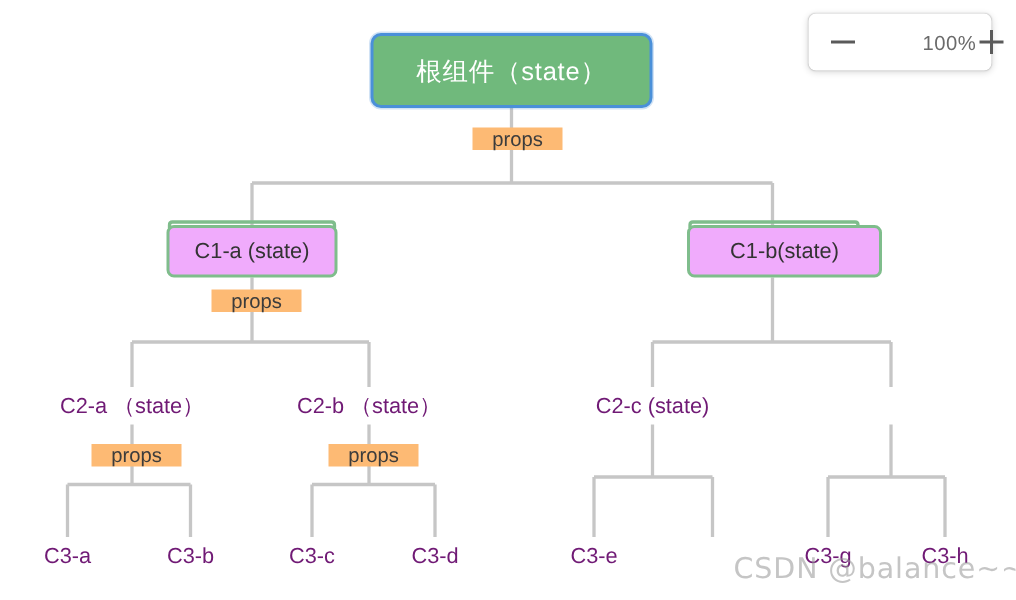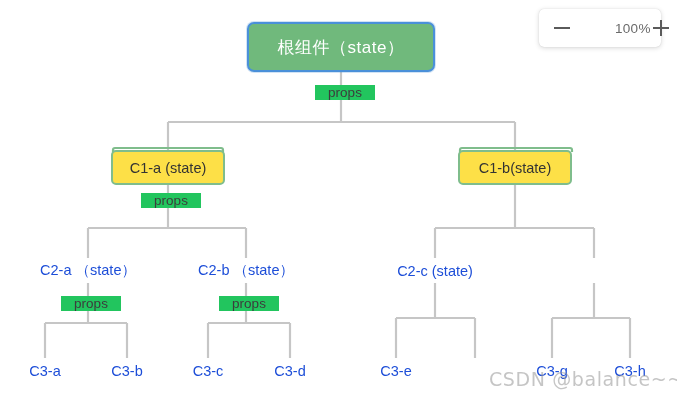--- a/index.html
+++ b/index.html
@@ -49,38 +49,38 @@
     background: #70b97c;
     border: 2px solid #4a90d9;
     color: #ffffff;
     font-size: 17px;
     letter-spacing: 0.5px;
     box-shadow: 0 0 0 1px rgba(74,144,217,0.25);
   }
 
   .node-box {
     border-radius: 5px;
-    background: #fde047;
+    background: #f0abfc;
     border: 2px solid #7fbd8c;
     font-size: 14.5px;
     color: #333333;
   }
 
   .node-plain {
     background: transparent;
     border: none;
     font-size: 14.5px;
-    color: #1d4ed8;
+    color: #701a75;
   }
 
   .edge-label {
     position: absolute;
     font-size: 13.5px;
     color: #3c3c3c;
-    background: #22c55e;
+    background: #fdba74;
     padding: 0 3px;
     white-space: nowrap;
     text-align: center;
   }
 
   
   #zoom-control {
     position: absolute;
     right: 16px;
     top: 9px;
@@ -187,21 +187,21 @@
     <g stroke="#7fbd8c" stroke-width="2.2" fill="none">
       <path d="M113,152 L113,150 Q113,148 115,148 L221,148 Q223,148 223,150 L223,152"></path>
       <path d="M460,152 L460,150 Q460,148 462,148 L570,148 Q572,148 572,150 L572,152"></path>
     </g>
   </svg>
 
   <div class="node node-root" style="left:247px; top:22px; width:188px; height:50px;">根组件（state）</div>
 
   <div class="node node-box" style="left:111px; top:150px; width:114px; height:35px;">C1-a (state)</div>
 
-  <div class="node node-box" style="left:458px; top:150px; width:114px; height:35px;">C1-b(state)</div>
+  <div class="node node-box" style="left:458px; top:150px; width:130px; height:35px;">C1-b(state)</div>
 
   <div class="node node-plain" style="left:23px; top:258px; width:130px; height:25px;">C2-a （state）</div>
 
   <div class="node node-plain" style="left:181px; top:258px; width:130px; height:25px;">C2-b （state）</div>
 
   <div class="node node-plain" style="left:377px; top:258px; width:116px; height:25px;">C2-c (state)</div>
 
 
   <div class="node node-plain" style="left:8px; top:358px; width:74px; height:25px;">C3-a</div>
 

